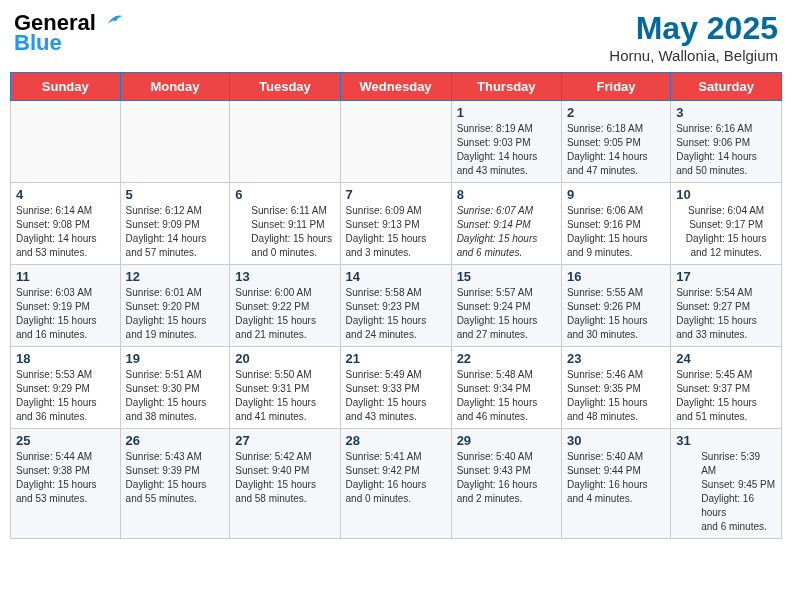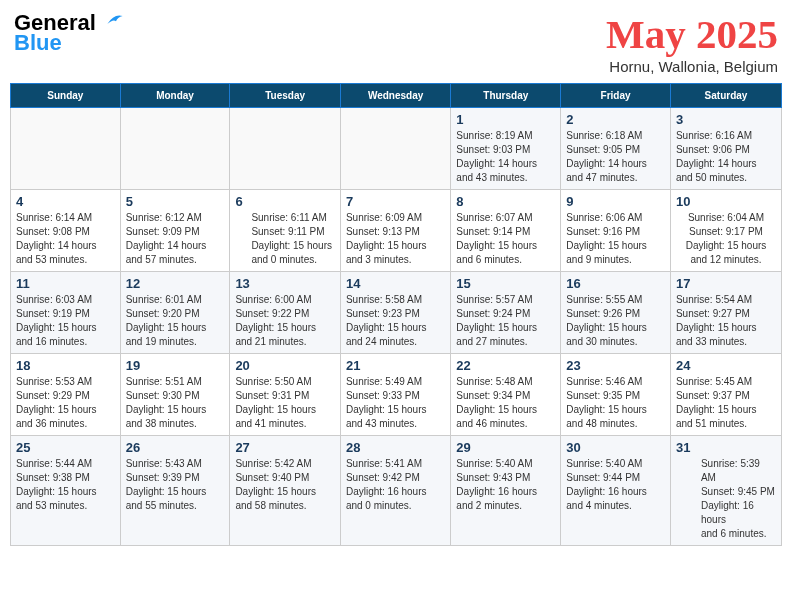--- a/index.html
+++ b/index.html
@@ -29,40 +29,39 @@
     }
     .logo-icon {
       width: 20px;
       height: 20px;
       margin-left: 2px;
     }
     .title-block {
       text-align: right;
     }
     .month-year {
-      font-size: 41px;
+      font-size: 32px;
       font-weight: bold;
-      color: #ef4444;
-      font-family: Liberation Serif, serif;
+      color: #0369a1;
     }
     .location {
       font-size: 15px;
       color: #333;
     }
     table {
       width: 100%;
       border-collapse: collapse;
       font-size: 11px;
     }
     thead tr th {
-      background-color: #0c4a6e;
+      background-color: #ef4444;
       color: #fff;
       text-align: center;
       padding: 6px 4px;
-      font-size: 10px;
+      font-size: 13px;
       font-weight: bold;
       border: 1px solid #1a7ad4;
     }
     tbody tr td {
       border: 1px solid #ccc;
       vertical-align: top;
       padding: 4px 5px;
       width: 113px;
       min-height: 80px;
       height: 80px;
@@ -176,21 +175,21 @@
         </td>
         <td>
           <span class="day-number">7</span>
           <div class="day-info" style="white-space: pre-line;">Sunrise: 6:09 AM
 Sunset: 9:13 PM
 Daylight: 15 hours
 and 3 minutes.</div>
         </td>
         <td>
           <span class="day-number">8</span>
-          <div class="day-info" style="white-space: pre-line;">Sunrise: 6:07 AM
+          <div class="day-info" style="white-space: pre-line; font-style: italic;">Sunrise: 6:07 AM
 Sunset: 9:14 PM
 Daylight: 15 hours
 and 6 minutes.</div>
         </td>
         <td>
           <span class="day-number">9</span>
           <div class="day-info" style="white-space: pre-line;">Sunrise: 6:06 AM
 Sunset: 9:16 PM
 Daylight: 15 hours
 and 9 minutes.</div>

